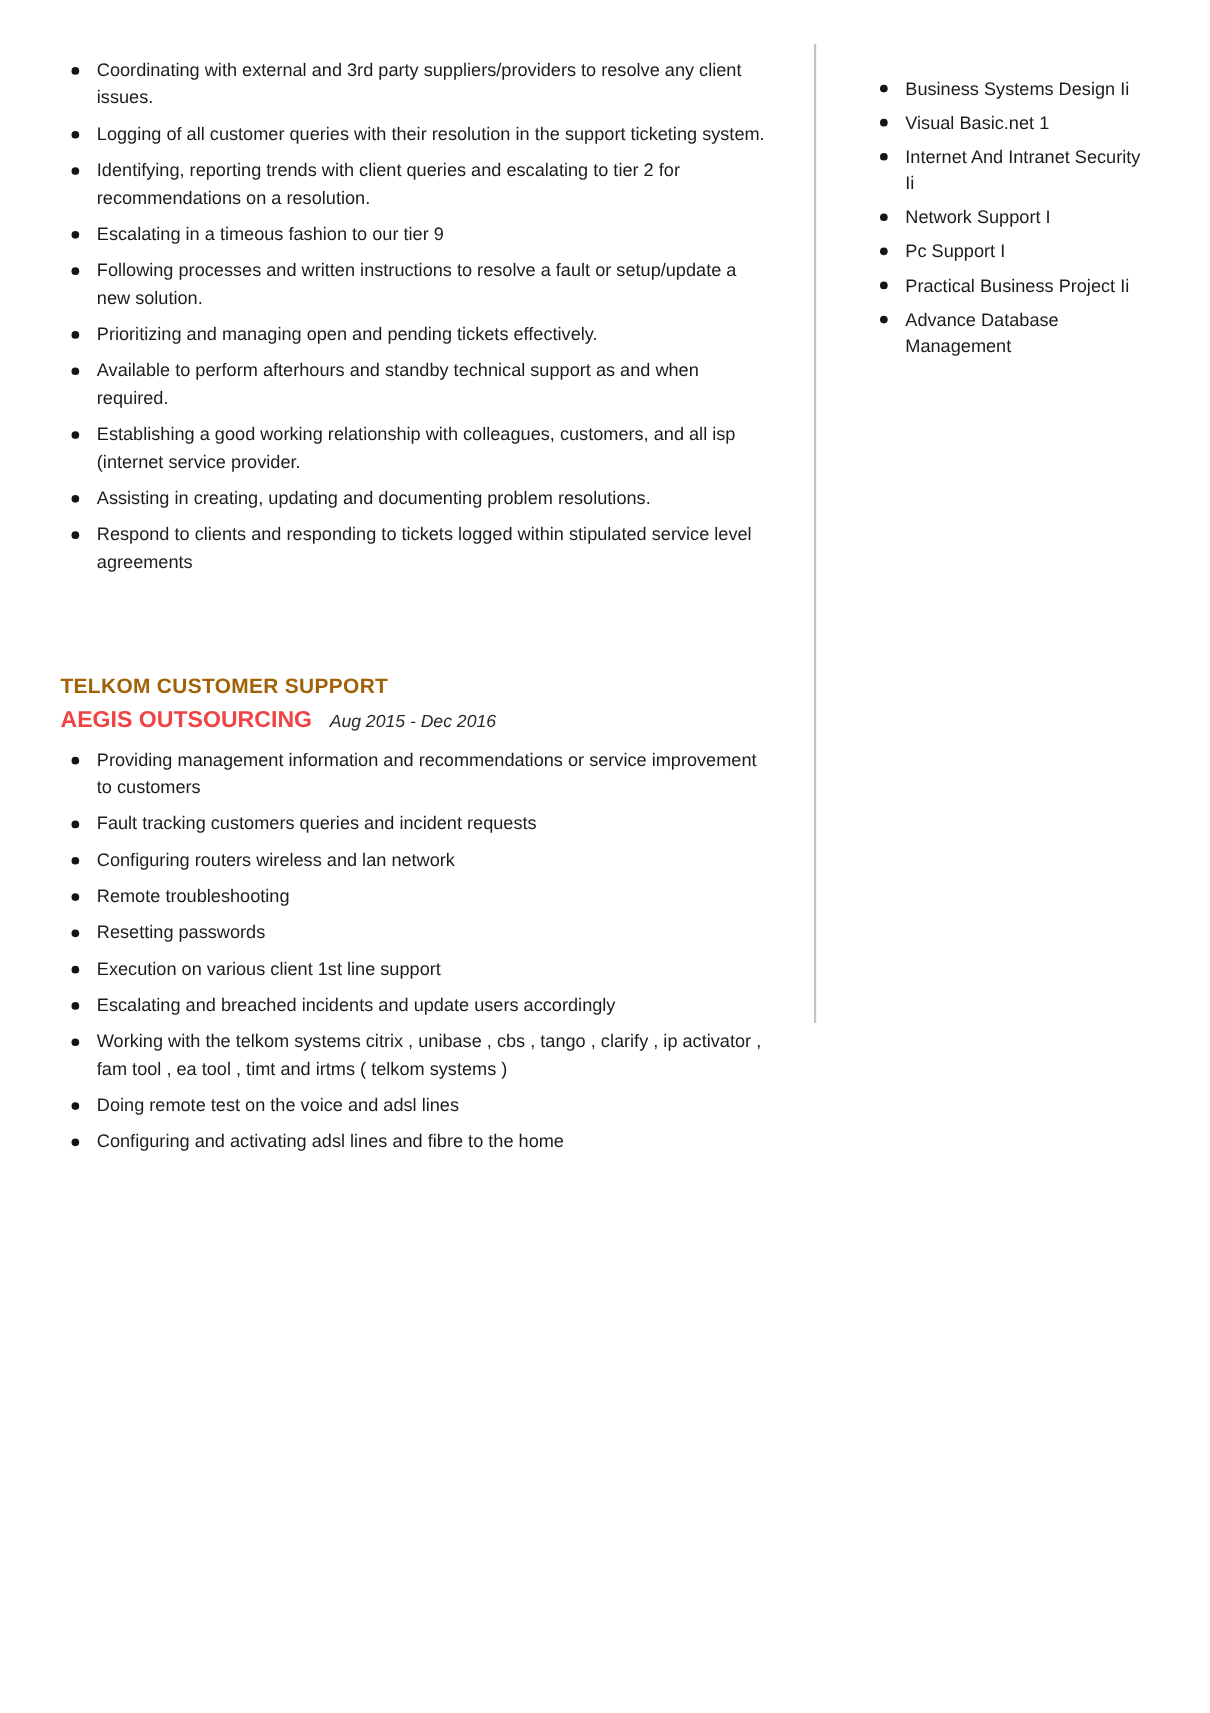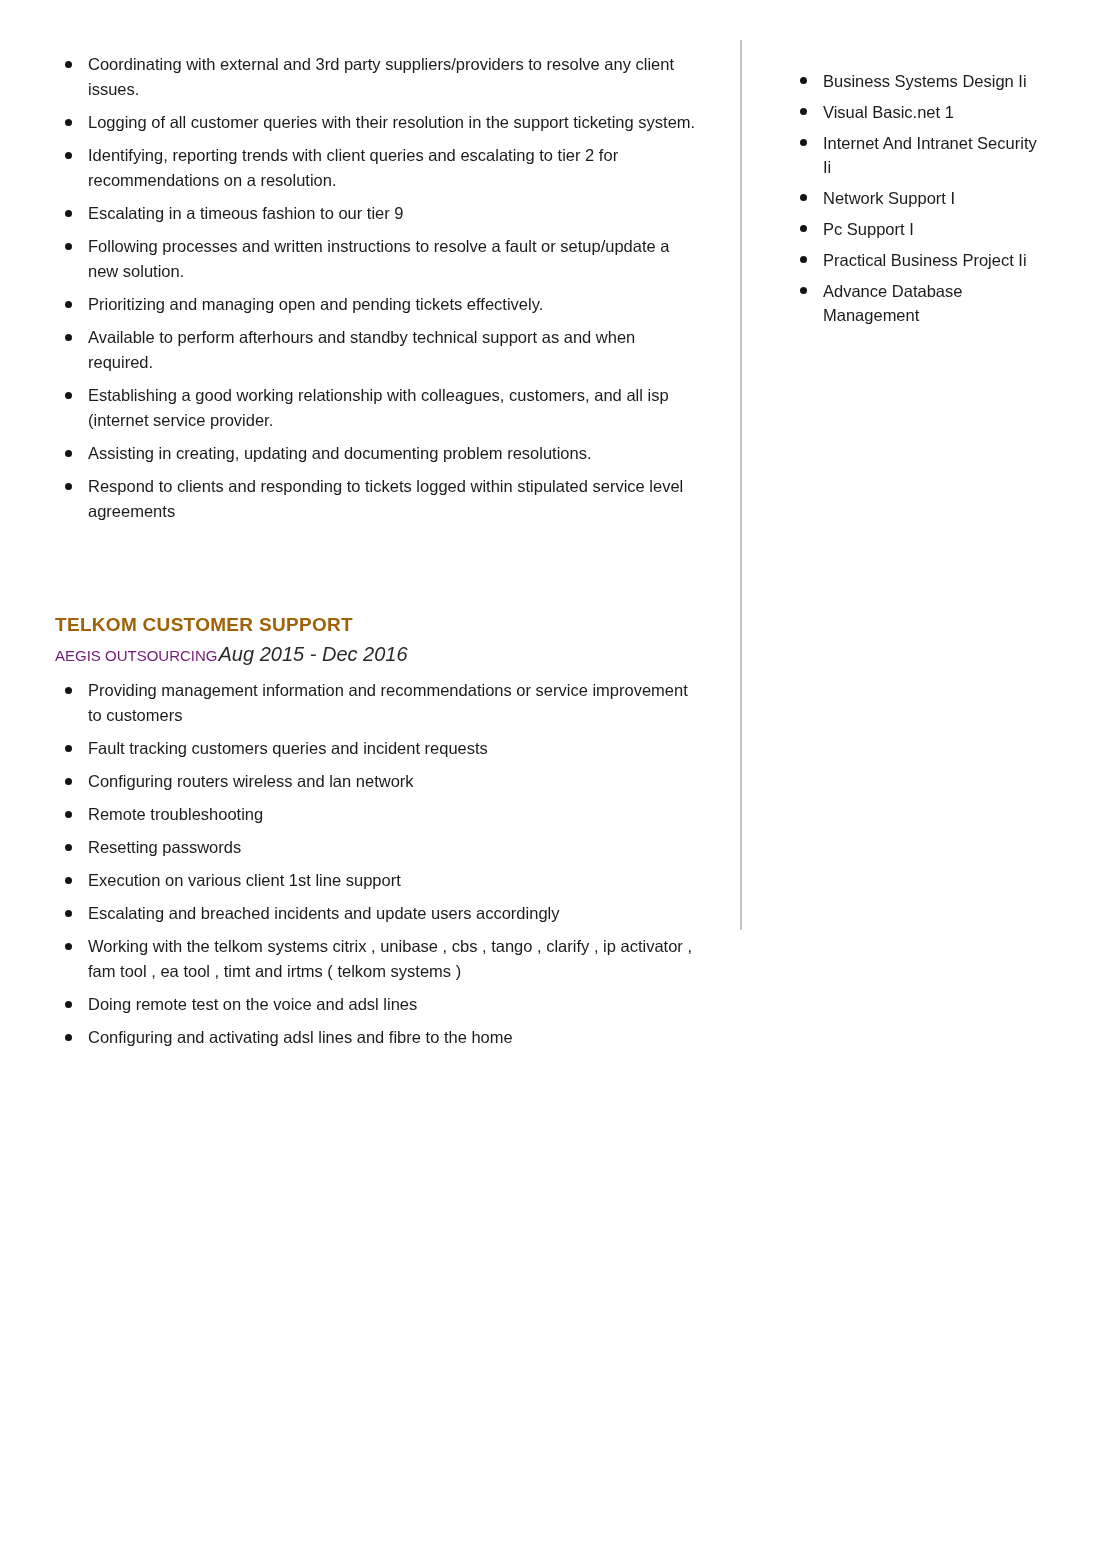--- a/index.html
+++ b/index.html
@@ -57,29 +57,29 @@
     letter-spacing: 0.3px;
     color: #a16207;
     margin: 0 0 7px 0;
   }
   .job-subline {
     display: flex;
     align-items: baseline;
     margin: 0 0 12px 0;
   }
   .company-name {
-    font-size: 15px;
-    font-weight: normal;
-    color: #701a75;
+    font-size: 21px;
+    font-weight: bold;
+    color: #ef4444;
   }
   .job-dates {
-    font-size: 20px;
+    font-size: 16px;
     font-style: italic;
     color: #2a2a2a;
-    margin-left: 1px;
+    margin-left: 16px;
   }
   
   .divider {
     position: absolute;
     left: 740px;
     top: 40px;
     width: 1.5px;
     height: 890px;
     background: #c4c4c4;
   }

